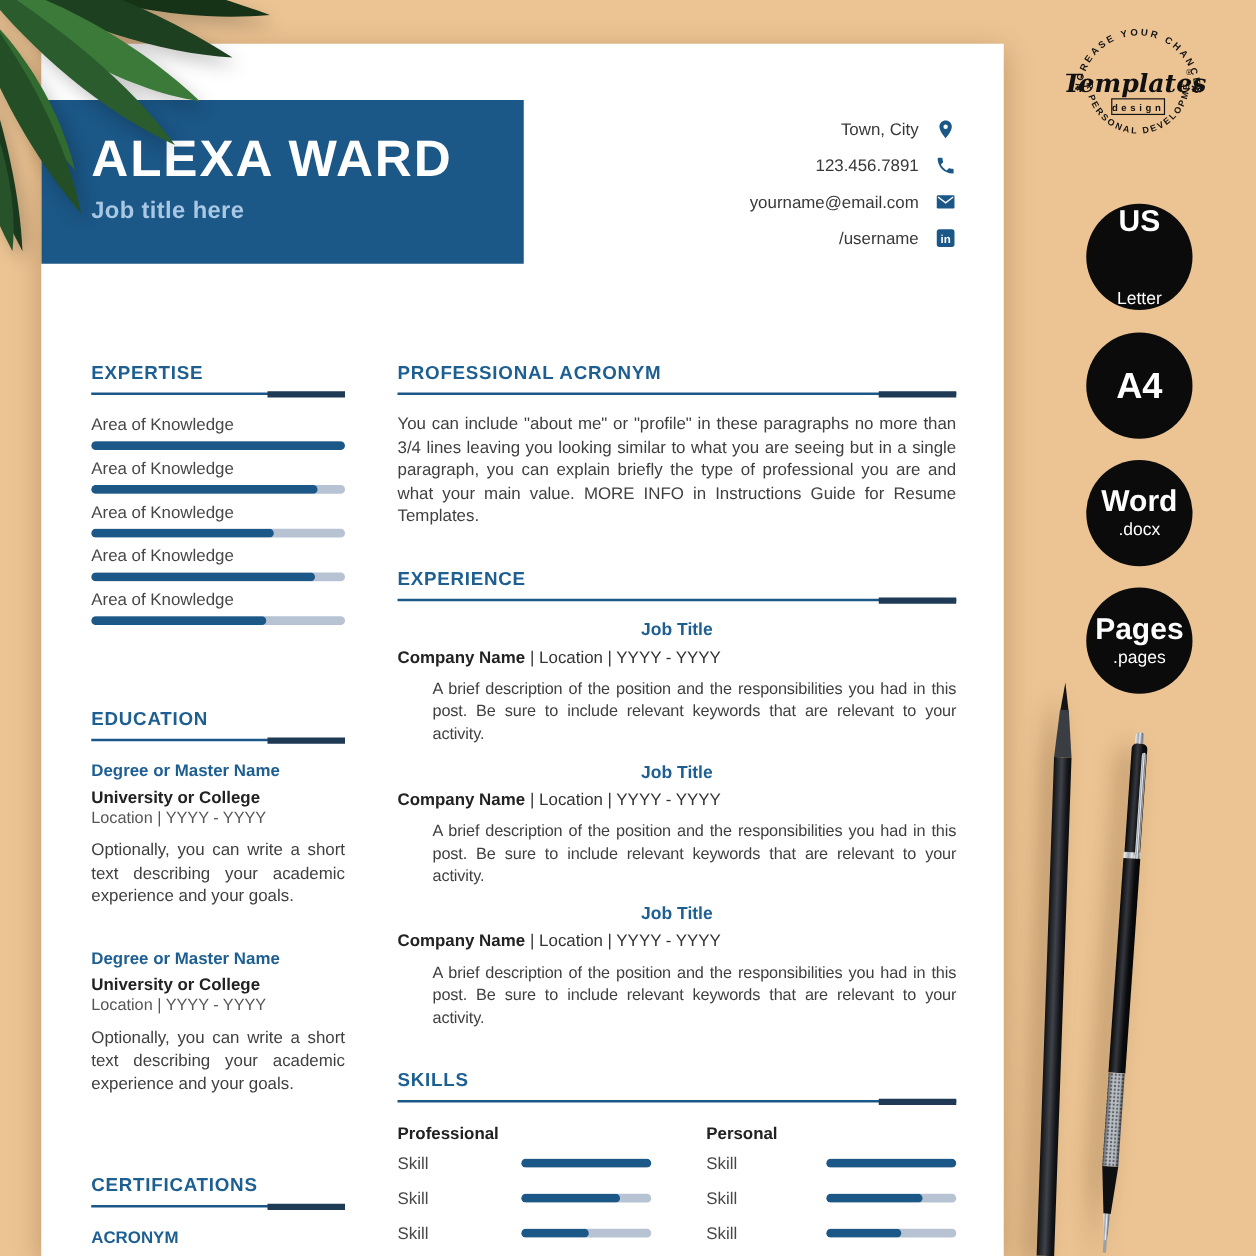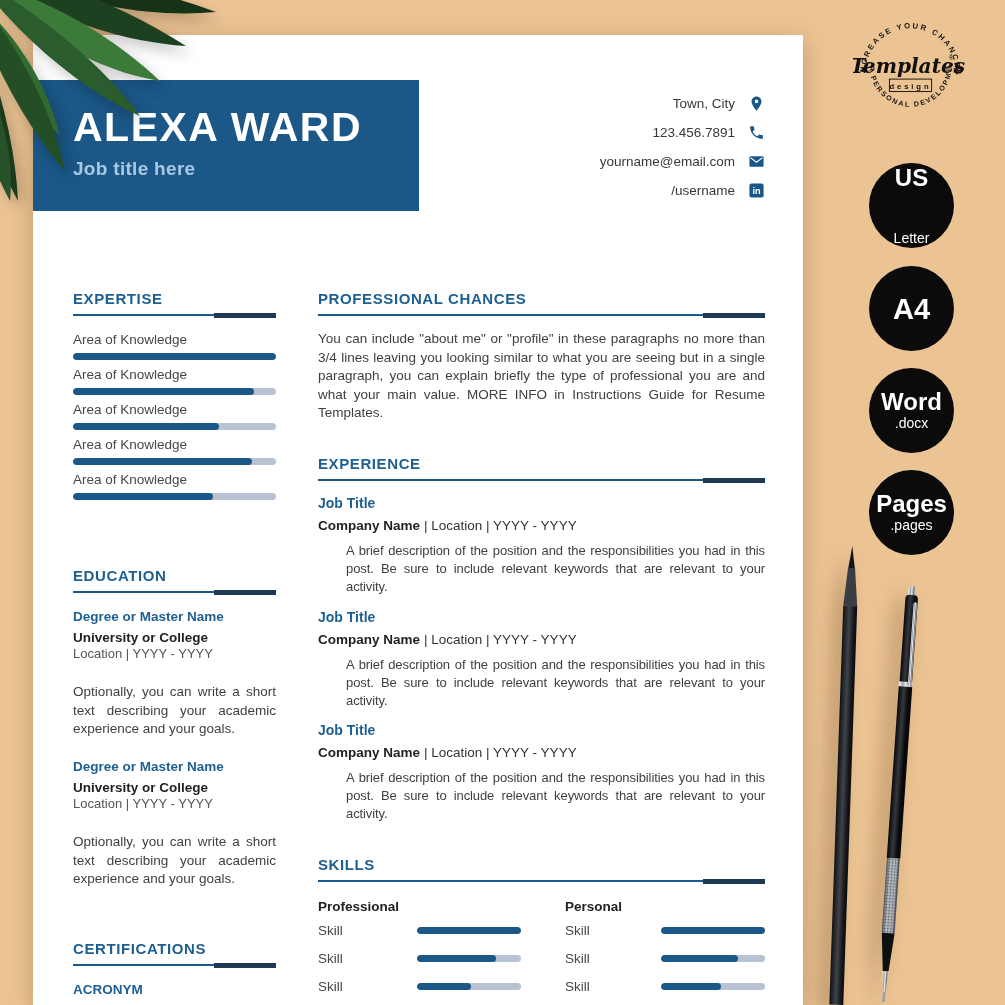--- a/index.html
+++ b/index.html
@@ -45,34 +45,34 @@
   .bar{height:7px;background:var(--track);border-radius:3.5px;overflow:hidden;}
   .bar-fill{height:100%;background:var(--blue);border-radius:3.5px;}
 
   
   .sec-education{top:277px;}
   .edu-entry{position:absolute;left:0;right:0;}
   .edu-0{top:41px;} .edu-1{top:191px;}
   .edu-degree{font-size:13.5px;font-weight:700;color:#1e5f92;line-height:17px;}
   .edu-school{font-size:13.5px;font-weight:700;color:#222;line-height:17px;margin-top:4px;}
   .edu-meta{font-size:13px;color:#555;line-height:16px;margin-top:0;}
-  .edu-desc{font-size:13.5px;color:var(--ink);line-height:18.5px;text-align:justify;margin-top:21px;}
+  .edu-desc{font-size:13.5px;color:var(--ink);line-height:18.5px;text-align:justify;margin-top:9px;}
 
   
   .sec-certifications{top:650px;}
   .cert-acronym{font-size:13.5px;font-weight:700;color:#1e5f92;line-height:17px;margin-top:13px;}
   .cert-name{font-size:13.5px;font-weight:700;color:#222;line-height:17px;margin-top:4px;}
 
   
   .sec-profile{top:0;}
   .profile-text{font-size:13.5px;color:var(--ink);line-height:18.5px;text-align:justify;margin-top:12px;}
   .sec-experience{top:165px;height:350px;}
   .xp-entry{position:absolute;left:0;right:0;}
   .xp-0{top:40px;} .xp-1{top:154px;} .xp-2{top:267px;}
-  .xp-title{font-size:14px;font-weight:700;color:#1e5f92;line-height:17px;}
+  .xp-title{font-size:14px;font-weight:700;color:#1e5f92;line-height:17px;text-align:center;}
   .xp-company-line{font-size:13.5px;color:#333;line-height:17px;margin-top:5px;}
   .xp-company{font-weight:700;color:#222;}
   .xp-meta{margin-left:4px;}
   .xp-desc{font-size:13px;color:var(--ink);line-height:18px;text-align:justify;margin-top:8px;letter-spacing:-.1px;margin-left:28px;}
 
   .sec-skills{top:566px;}
   .skills-cols{display:flex;margin-top:14px;}
   .skills-col1{width:203px;}
   .skills-col2{width:200px;margin-left:44px;}
   .skills-heading{font-size:13.5px;font-weight:700;color:#222;line-height:17px;margin-bottom:7px;}
@@ -204,21 +204,21 @@
         <div>
           <div class="cert-acronym">ACRONYM</div>
           <div class="cert-name">Certification Name</div>
         </div>
       </div>
     </div>
 
     <div class="col col-right">
 
       <div class="sec sec-profile">
-        <div class="sec-title">PROFESSIONAL CHANCES</div>
+        <div class="sec-title">PROFESSIONAL ACRONYM</div>
         <div class="sec-rule"></div>
         <div class="profile-text">You can include "about me" or "profile" in these paragraphs no more than 3/4 lines leaving you looking similar to what you are seeing but in a single paragraph, you can explain briefly the type of professional you are and what your main value. MORE INFO in Instructions Guide for Resume Templates.</div>
       </div>
 
       <div class="sec sec-experience">
         <div class="sec-title">EXPERIENCE</div>
         <div class="sec-rule"></div>
 
         <div class="xp-entry xp-0">
           <div class="xp-title">Job Title</div>

